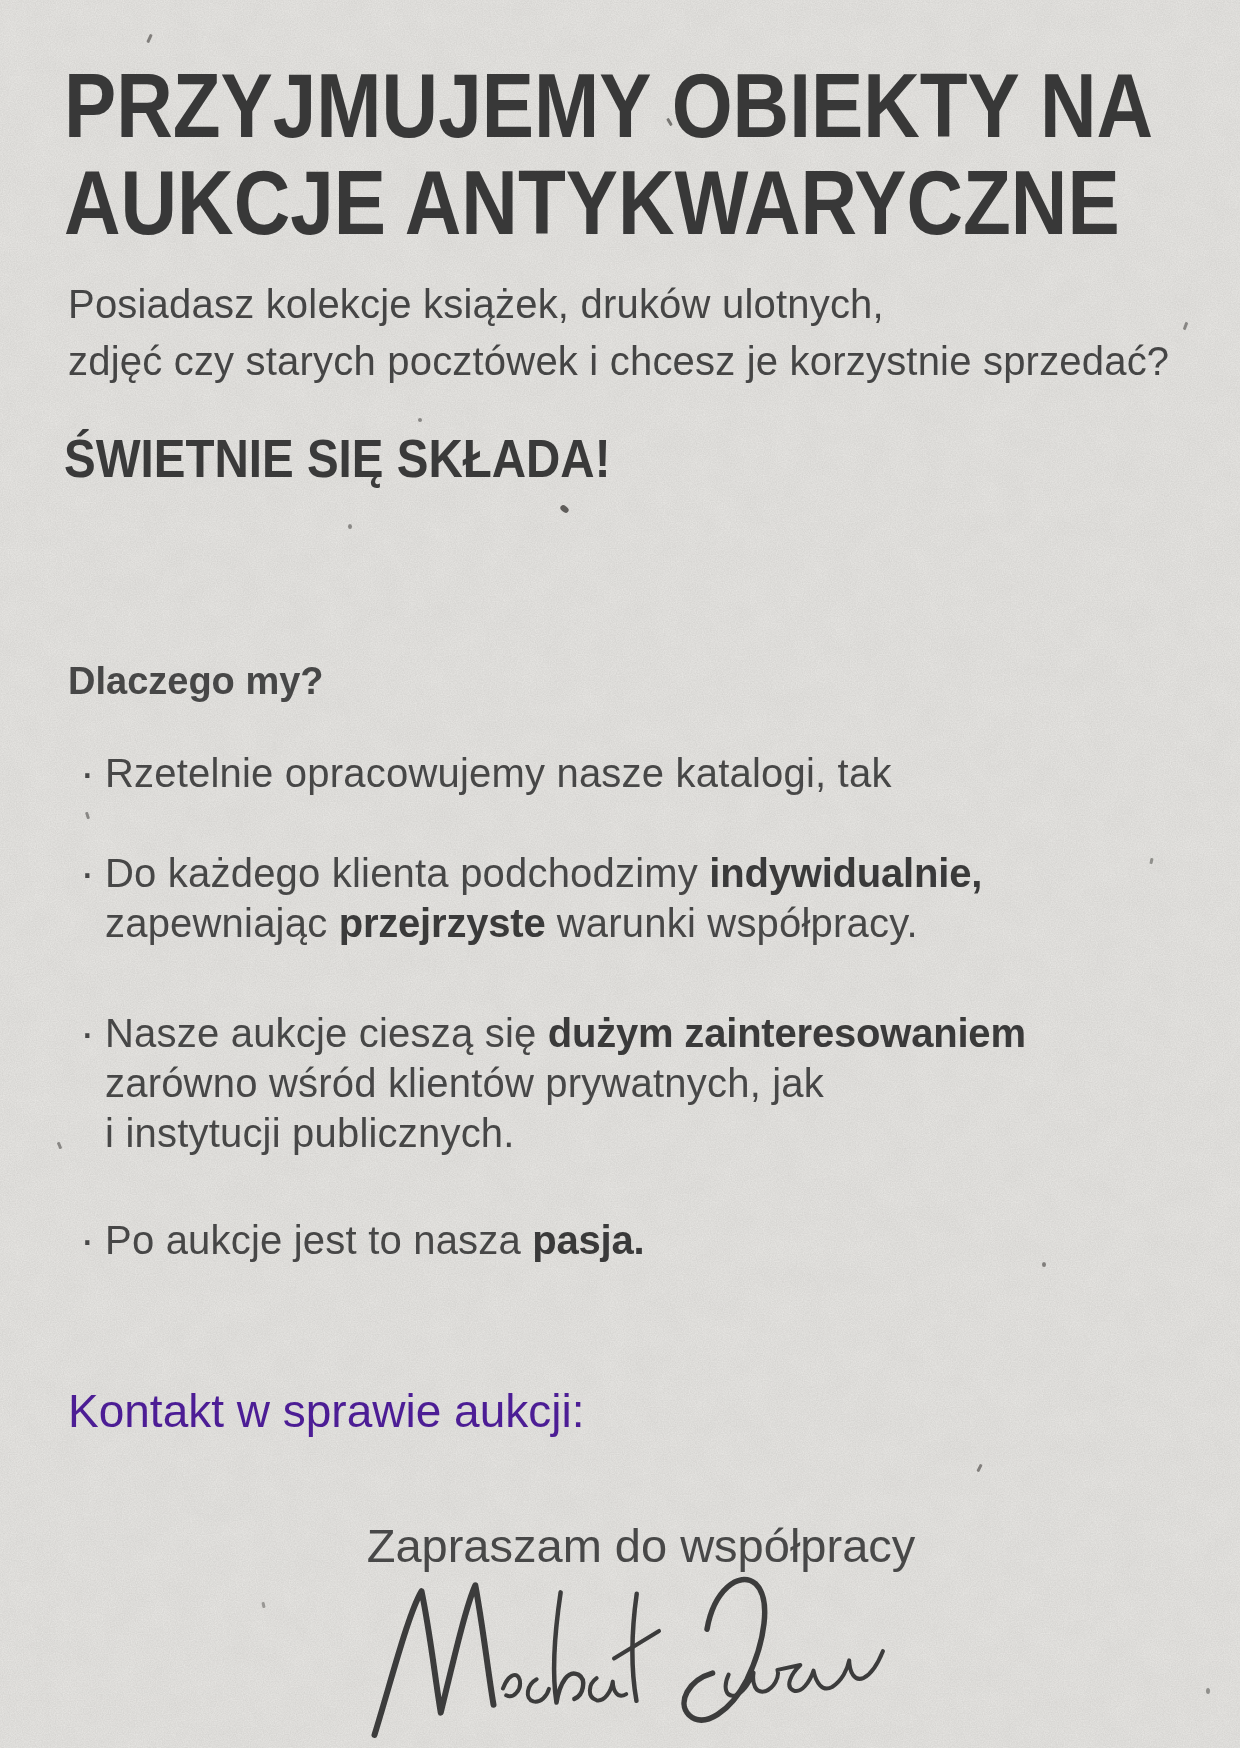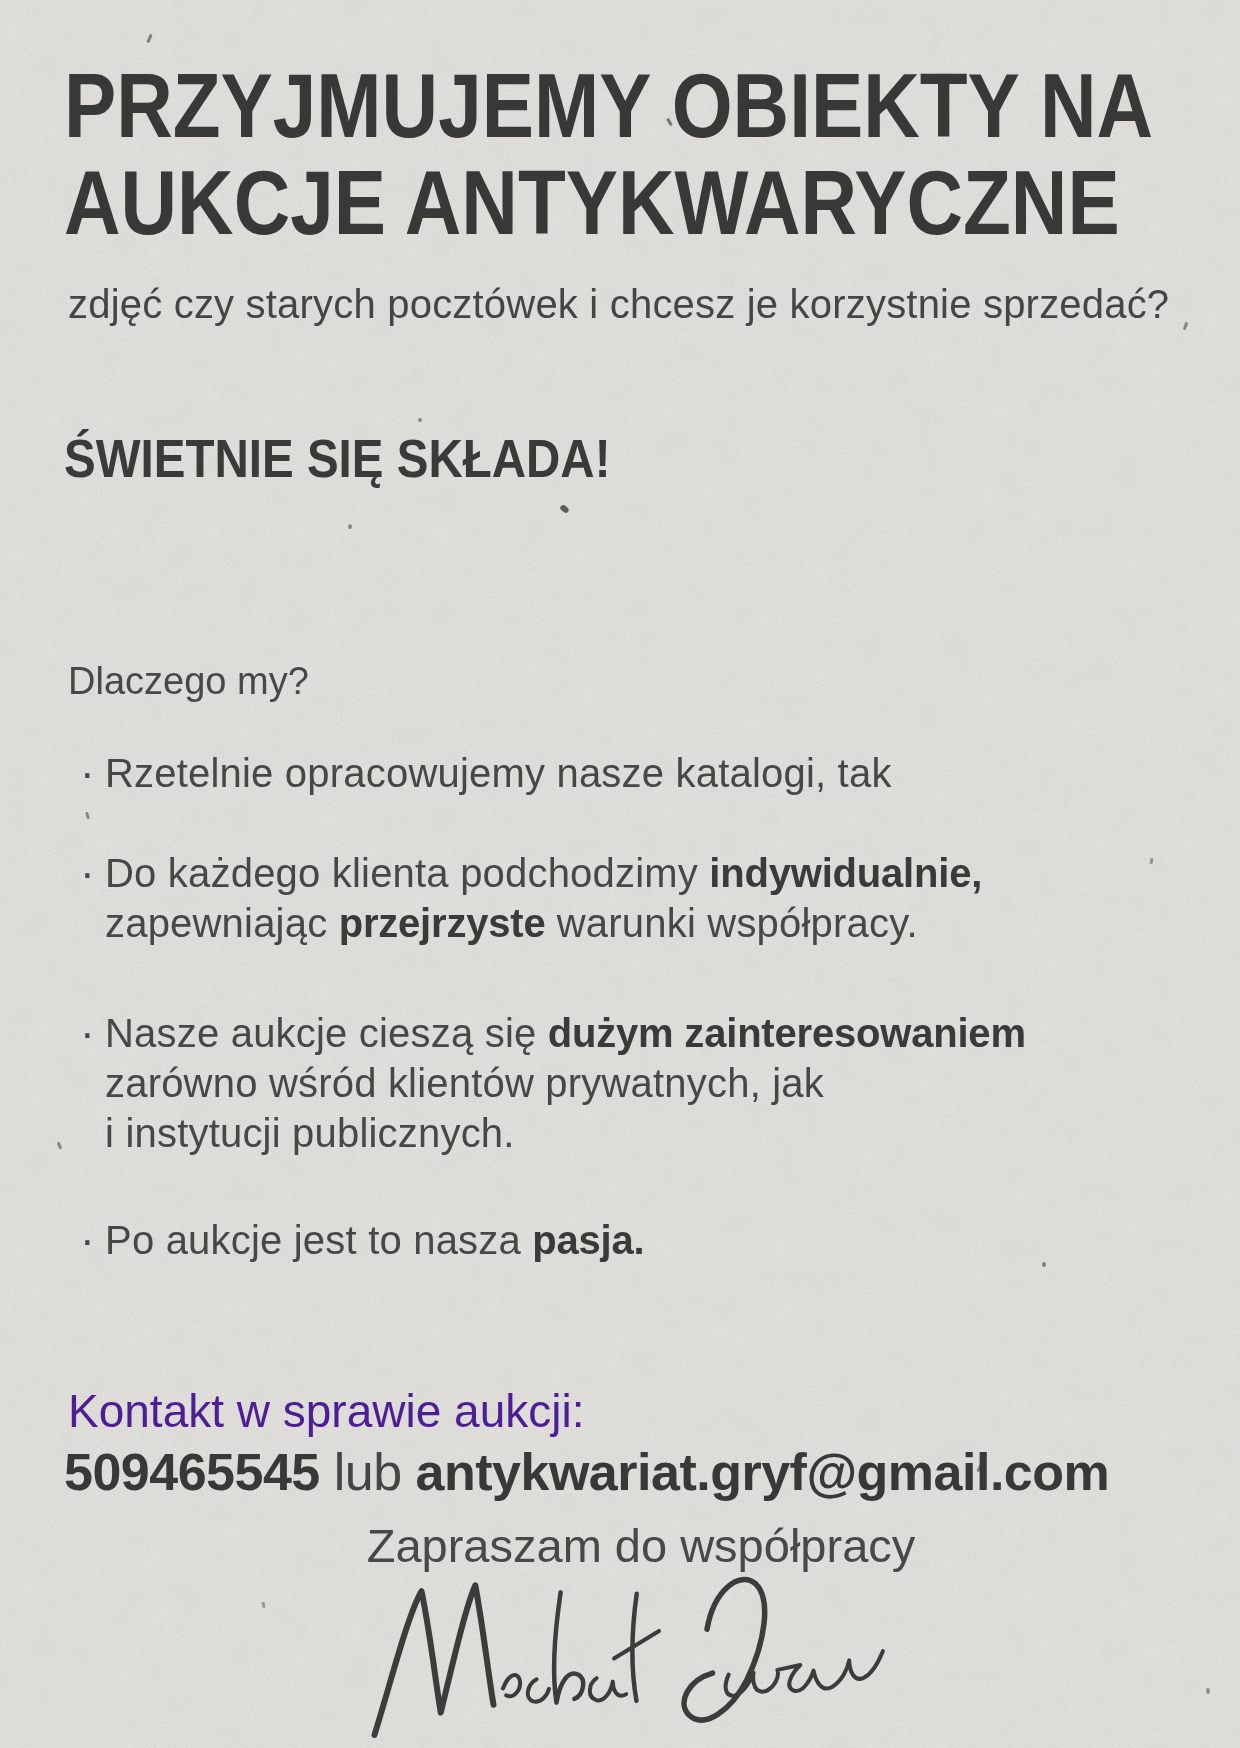--- a/index.html
+++ b/index.html
@@ -17,21 +17,21 @@
   .title{position:absolute;top:58px;left:64px;color:#383838;}
   .title .line{font-size:90px;line-height:97px;font-weight:700;letter-spacing:0;}
 
   .intro{position:absolute;top:276px;left:68px;font-size:40px;line-height:57px;color:#454545;letter-spacing:0.2px;white-space:nowrap;}
 
   .headline{position:absolute;top:412px;left:64px;color:#3a3a3a;}
   .headline .line{font-size:54px;line-height:92px;font-weight:700;}
 
   .subheadline{position:absolute;top:566px;left:66px;font-size:46px;line-height:58px;color:#454545;white-space:nowrap;}
 
-  .question{position:absolute;top:656px;left:68px;font-size:38px;line-height:50px;color:#474747;}
+  .question{position:absolute;top:656px;left:68px;font-size:38px;line-height:50px;color:#474747;font-weight:bold;}
 
   .why{position:absolute;top:748px;left:80px;width:1060px;}
   .bullet{display:flex;align-items:flex-start;}
   .bullet:nth-child(1){margin-bottom:50px;}
   .bullet:nth-child(2){margin-bottom:60px;}
   .bullet:nth-child(3){margin-bottom:57px;}
   .bullet-marker{width:25px;flex:0 0 25px;font-size:44px;line-height:50px;color:#474747;}
   .bullet-lines{flex:1;}
   .bullet-line{font-size:40px;line-height:50px;color:#474747;white-space:nowrap;letter-spacing:0.2px;}
   .bullet-line .bold{font-weight:700;color:#3a3a3a;letter-spacing:-0.2px;}
@@ -78,20 +78,21 @@
 <div class="speck" style="left:262px;top:1602px;width:3px;height:6px;transform:rotate(-12deg);opacity:.4;"></div>
 
 <div class="content">
 
   <h1 class="title" style="margin:0;">
     <div class="line"><span class="condensed">PRZYJMUJEMY OBIEKTY NA</span></div>
     <div class="line"><span class="condensed">AUKCJE ANTYKWARYCZNE</span></div>
   </h1>
 
   <div class="intro">
+    <div>Posiadasz kolekcje książek, druków ulotnych,</div>
     <div>zdjęć czy starych pocztówek i chcesz je korzystnie sprzedać?</div>
   </div>
 
   <h2 class="headline" style="margin:0;">
     <div class="line"><span class="condensed" style="transform:scaleX(0.88);">ŚWIETNIE SIĘ SKŁADA!</span></div>
   </h2>
 
 
   <div class="question">Dlaczego my?</div>
 
@@ -120,23 +121,20 @@
       <div class="bullet">
         <span class="bullet-marker">·</span>
         <div class="bullet-lines">
           <div class="bullet-line"><span>Po aukcje jest to nasza </span><span class="bold">pasja.</span></div>
         </div>
       </div>
     </div>
 
   <div class="contact-label">Kontakt w sprawie aukcji:</div>
 
-  <div class="contact-line">
-    <span class="bold">509465545</span><span> lub </span><span class="bold">antykwariat.gryf@gmail.com</span>
-  </div>
 
   <div class="closing">Zapraszam do współpracy</div>
 
   <svg class="signature" width="540" height="190" viewBox="0 0 540 190" role="img" aria-label="Michał Juzwa">
 
     <path d="M 12,162 C 32,104 50,42 64,20 C 71,60 75,112 79,142 C 93,92 108,36 118,16 C 124,56 128,106 132,136" stroke-width="6"></path>
     <path d="M 142,120 C 148,106 157,103 159,112 C 161,122 152,131 145,127" stroke-width="4"></path>
     <path d="M 176,112 C 166,117 163,131 172,134 C 179,136 186,129 188,122" stroke-width="4"></path>
     <path d="M 203,26 C 196,64 191,104 195,136 C 199,116 208,103 218,109 C 226,114 222,130 213,133" stroke-width="4.5"></path>
     <path d="M 236,113 C 227,119 226,132 235,135 C 243,137 250,127 252,117 C 252,126 256,135 265,130" stroke-width="4"></path>

